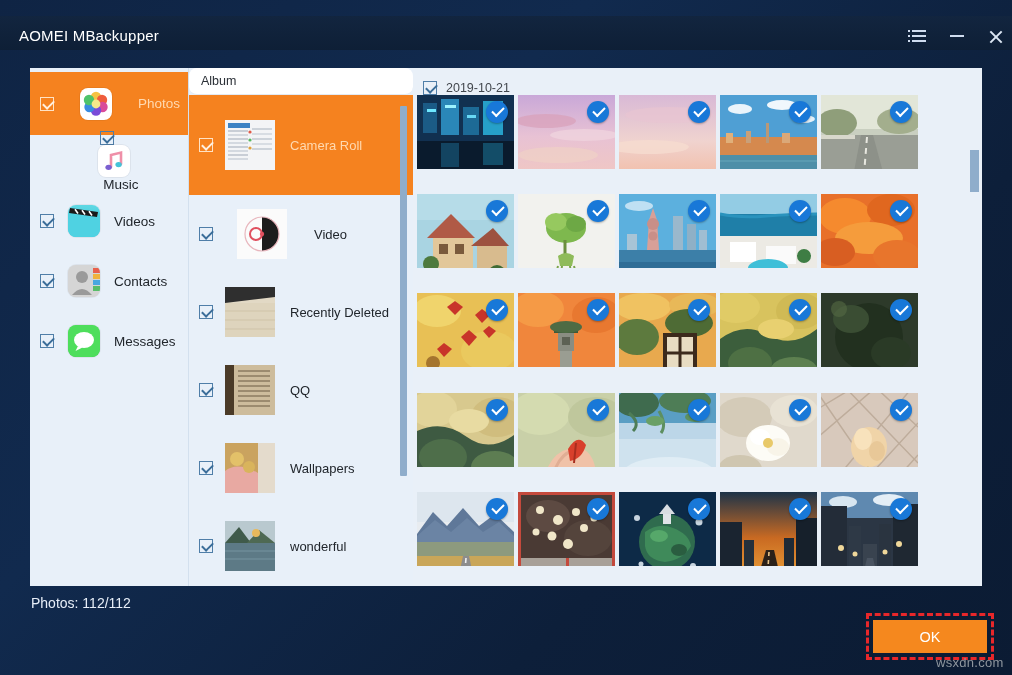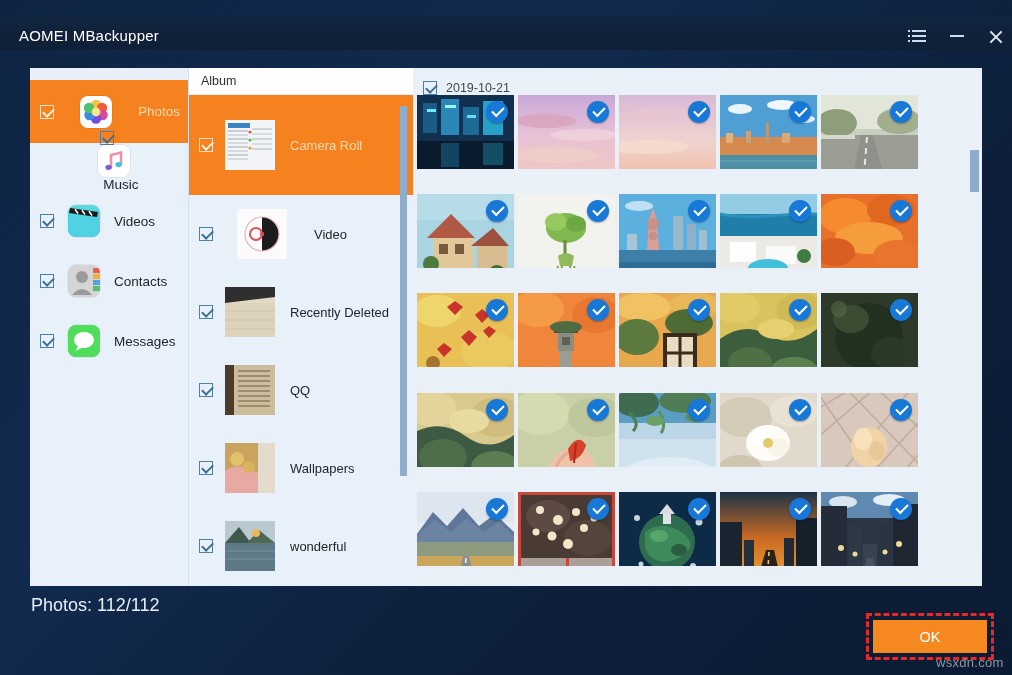--- a/index.html
+++ b/index.html
@@ -62,21 +62,21 @@
     flex: 0 0 158px; position: relative;
   }
   .side-item {
     position: relative; height: 60px; display: flex; align-items: center;
     padding-left: 10px; cursor: pointer;
   }
   .side-item.active { background: #f5821f; }
   .side-item .cb { margin-right: 14px; }
   .side-item .lbl { font-size: 13.5px; color: #21262c; margin-left: 14px; }
   .side-item.active .lbl { color: #ffd9b0; }
-  #side-photos   { top: 12px; gap: 12px; }
+  #side-photos   { top: 4px; gap: 12px; }
   #side-music    { top: 0px; }
   #side-videos   { top: 0px; }
   #side-contacts { top: 0px; }
   #side-messages { top: 0px; }
 
   
   .cb {
     width: 14px; height: 14px; border: 1px solid #4f7ea8; background: transparent;
     position: relative; flex: 0 0 14px;
   }
@@ -102,20 +102,21 @@
 
   
   #album-col {
     width: 225px; flex: 0 0 225px; height: 518px; background: #e8f0f9;
     position: relative; border-left: 1px solid #d3e0ee;
   }
   #album-header {
     height: 27px; background: #ffffff; display: flex; align-items: center;
     padding-left: 12px; font-size: 12.5px; color: #2a2f36;
     border-bottom: 1px solid #e2eaf3;
+    border-radius: 8px;
   }
   #album-list { position: absolute; top: 27px; left: 0; width: 225px; height: 491px; overflow: hidden; }
   .album-item {
     height: 78px; display: flex; align-items: center; padding-left: 10px; cursor: pointer;
   }
   .album-item.active { background: #f5821f; }
   .album-item .cb { margin-right: 12px; }
   .album-thumb {
     width: 50px; height: 50px; flex: 0 0 50px; position: relative; overflow: hidden;
     background: #d8d8d8;
@@ -160,21 +161,21 @@
   #grid-scroll-track {
     position: absolute; right: 3px; top: 34px; width: 9px; height: 475px; background: transparent;
   }
   #grid-scroll-thumb {
     position: absolute; left: 0; top: 48px; width: 9px; height: 42px;
     background: #8fadcb; cursor: pointer;
   }
 
   
   #footer-count {
-    position: absolute; left: 31px; top: 595px; color: #e7eef8; font-size: 18px;
+    position: absolute; left: 31px; top: 595px; color: #e7eef8; font-size: 14px;
   }
   #ok-wrap {
     position: absolute; left: 866px; top: 613px; width: 128px; height: 47px;
     border: 3px dashed #e8272a; padding: 4px;
   }
   #ok-btn {
     width: 100%; height: 100%; background: #f5881e; color: #ffffff;
     font-size: 14.5px; display: flex; align-items: center; justify-content: center;
     cursor: pointer; border: none;
   }

